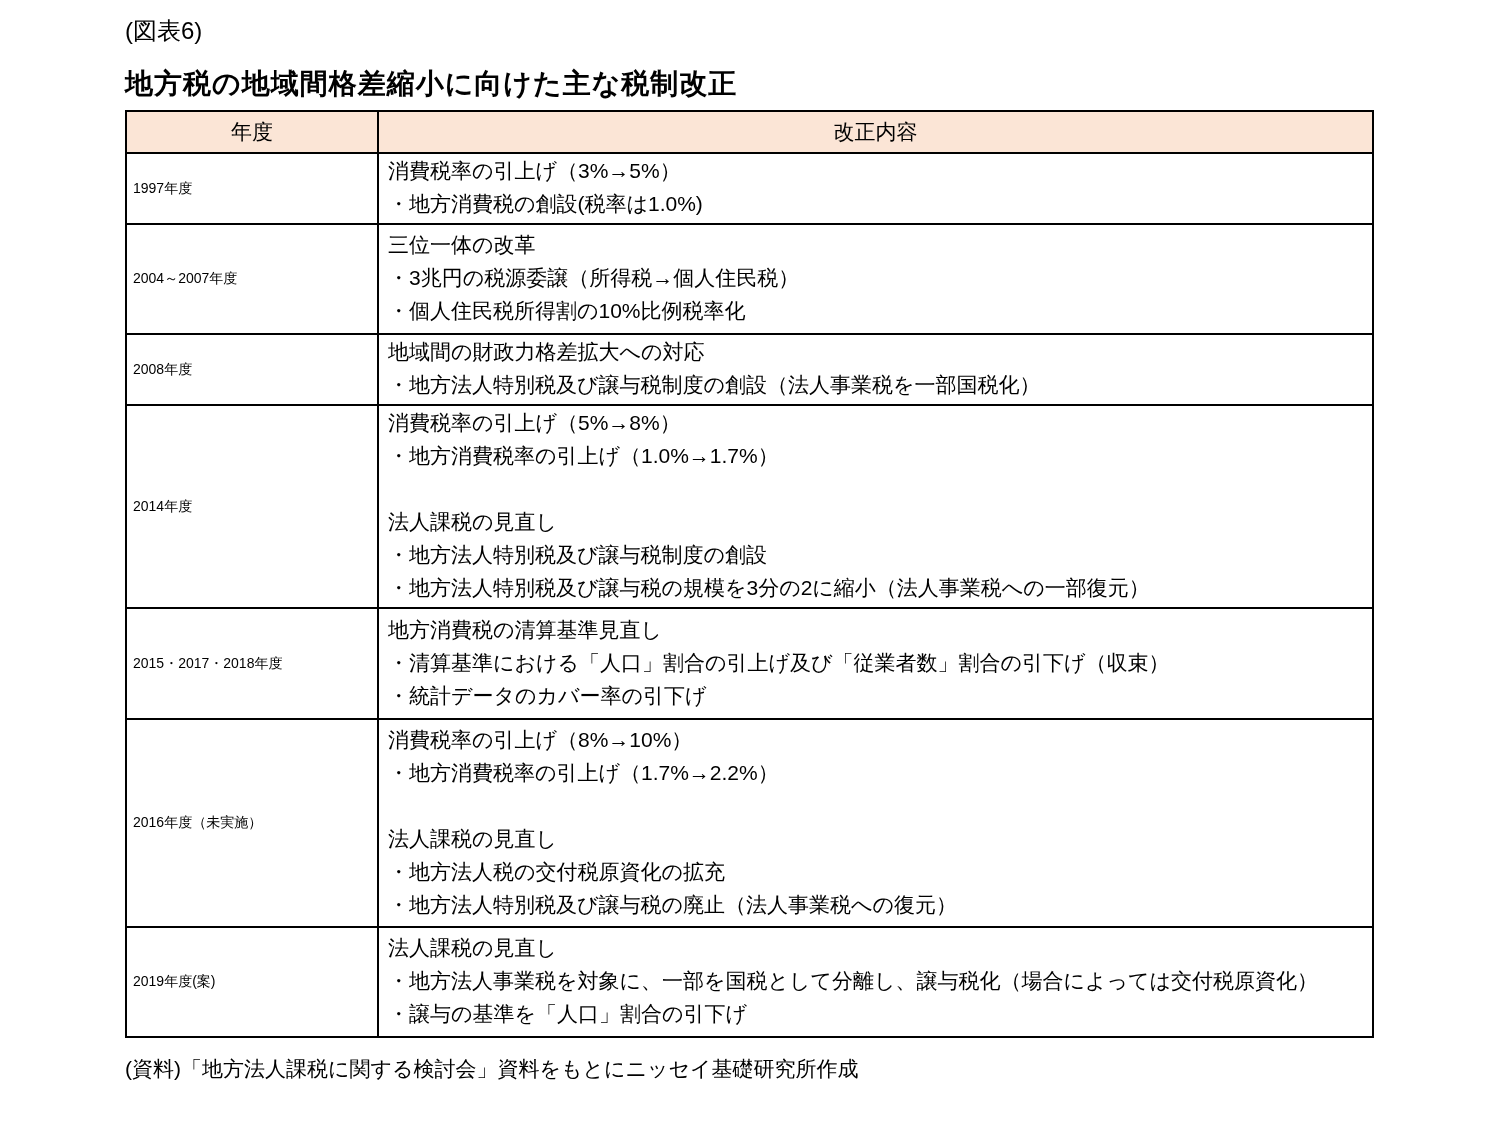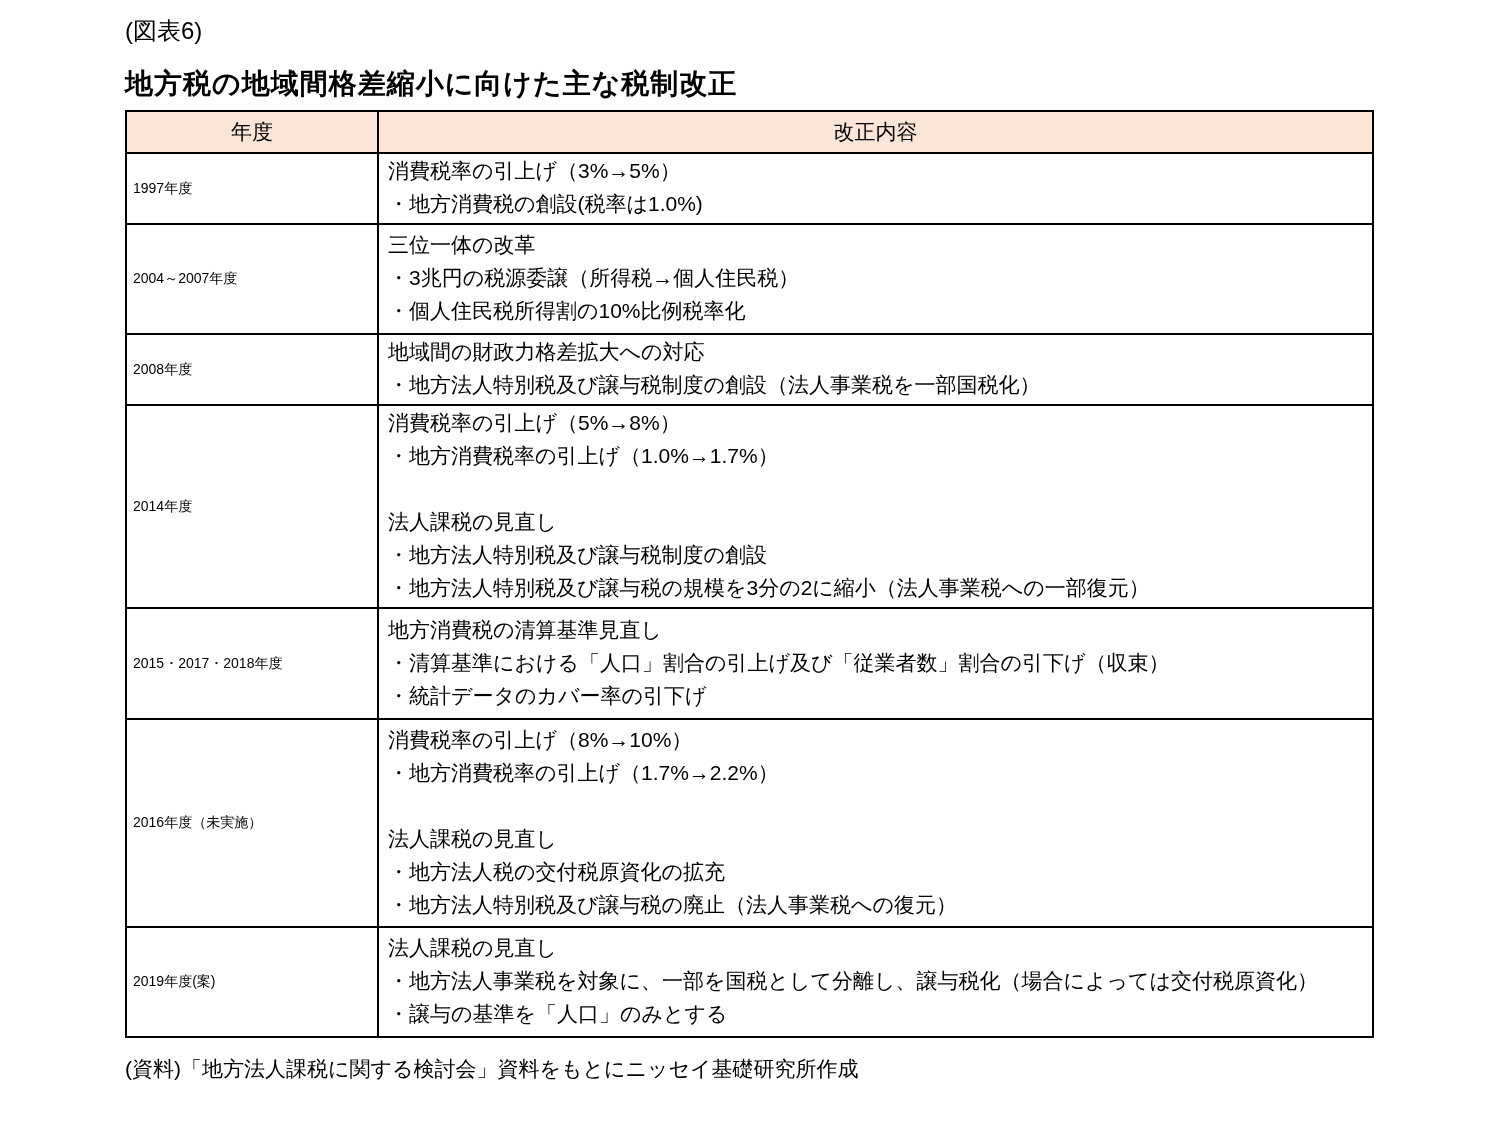--- a/index.html
+++ b/index.html
@@ -161,21 +161,21 @@
             <div class="content-line">法人課税の見直し</div>
             <div class="content-line">・地方法人税の交付税原資化の拡充</div>
             <div class="content-line">・地方法人特別税及び譲与税の廃止（法人事業税への復元）</div>
           </td>
         </tr>
         <tr>
           <td class="year-cell">2019年度(案)</td>
           <td class="content-cell">
             <div class="content-line">法人課税の見直し</div>
             <div class="content-line">・地方法人事業税を対象に、一部を国税として分離し、譲与税化（場合によっては交付税原資化）</div>
-            <div class="content-line">・譲与の基準を「人口」のみとする</div>
+            <div class="content-line">・譲与の基準を「人口」割合の引下げ</div>
           </td>
         </tr>
       </tbody>
   </table>
 
   <div class="notes">
     <div class="note-line">(資料)「地方法人課税に関する検討会」資料をもとにニッセイ基礎研究所作成</div>
   </div>
 
 </div>

